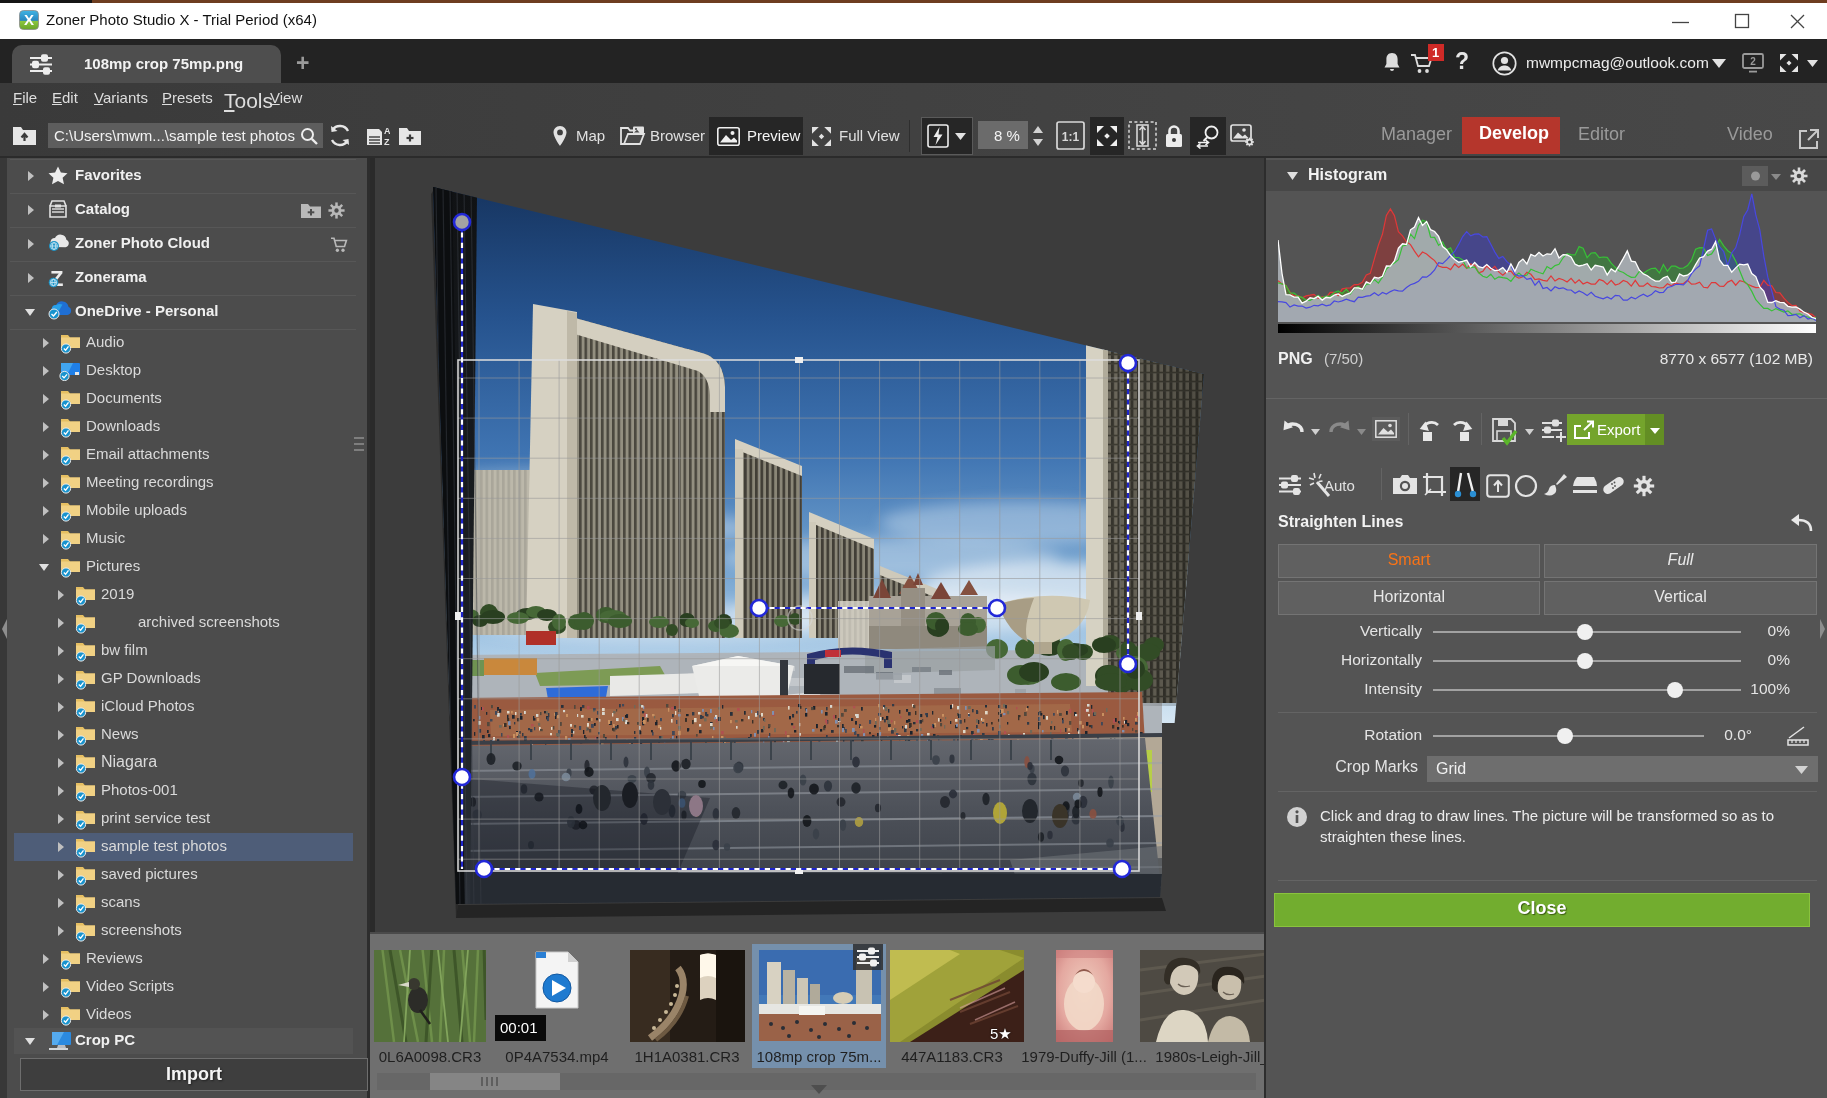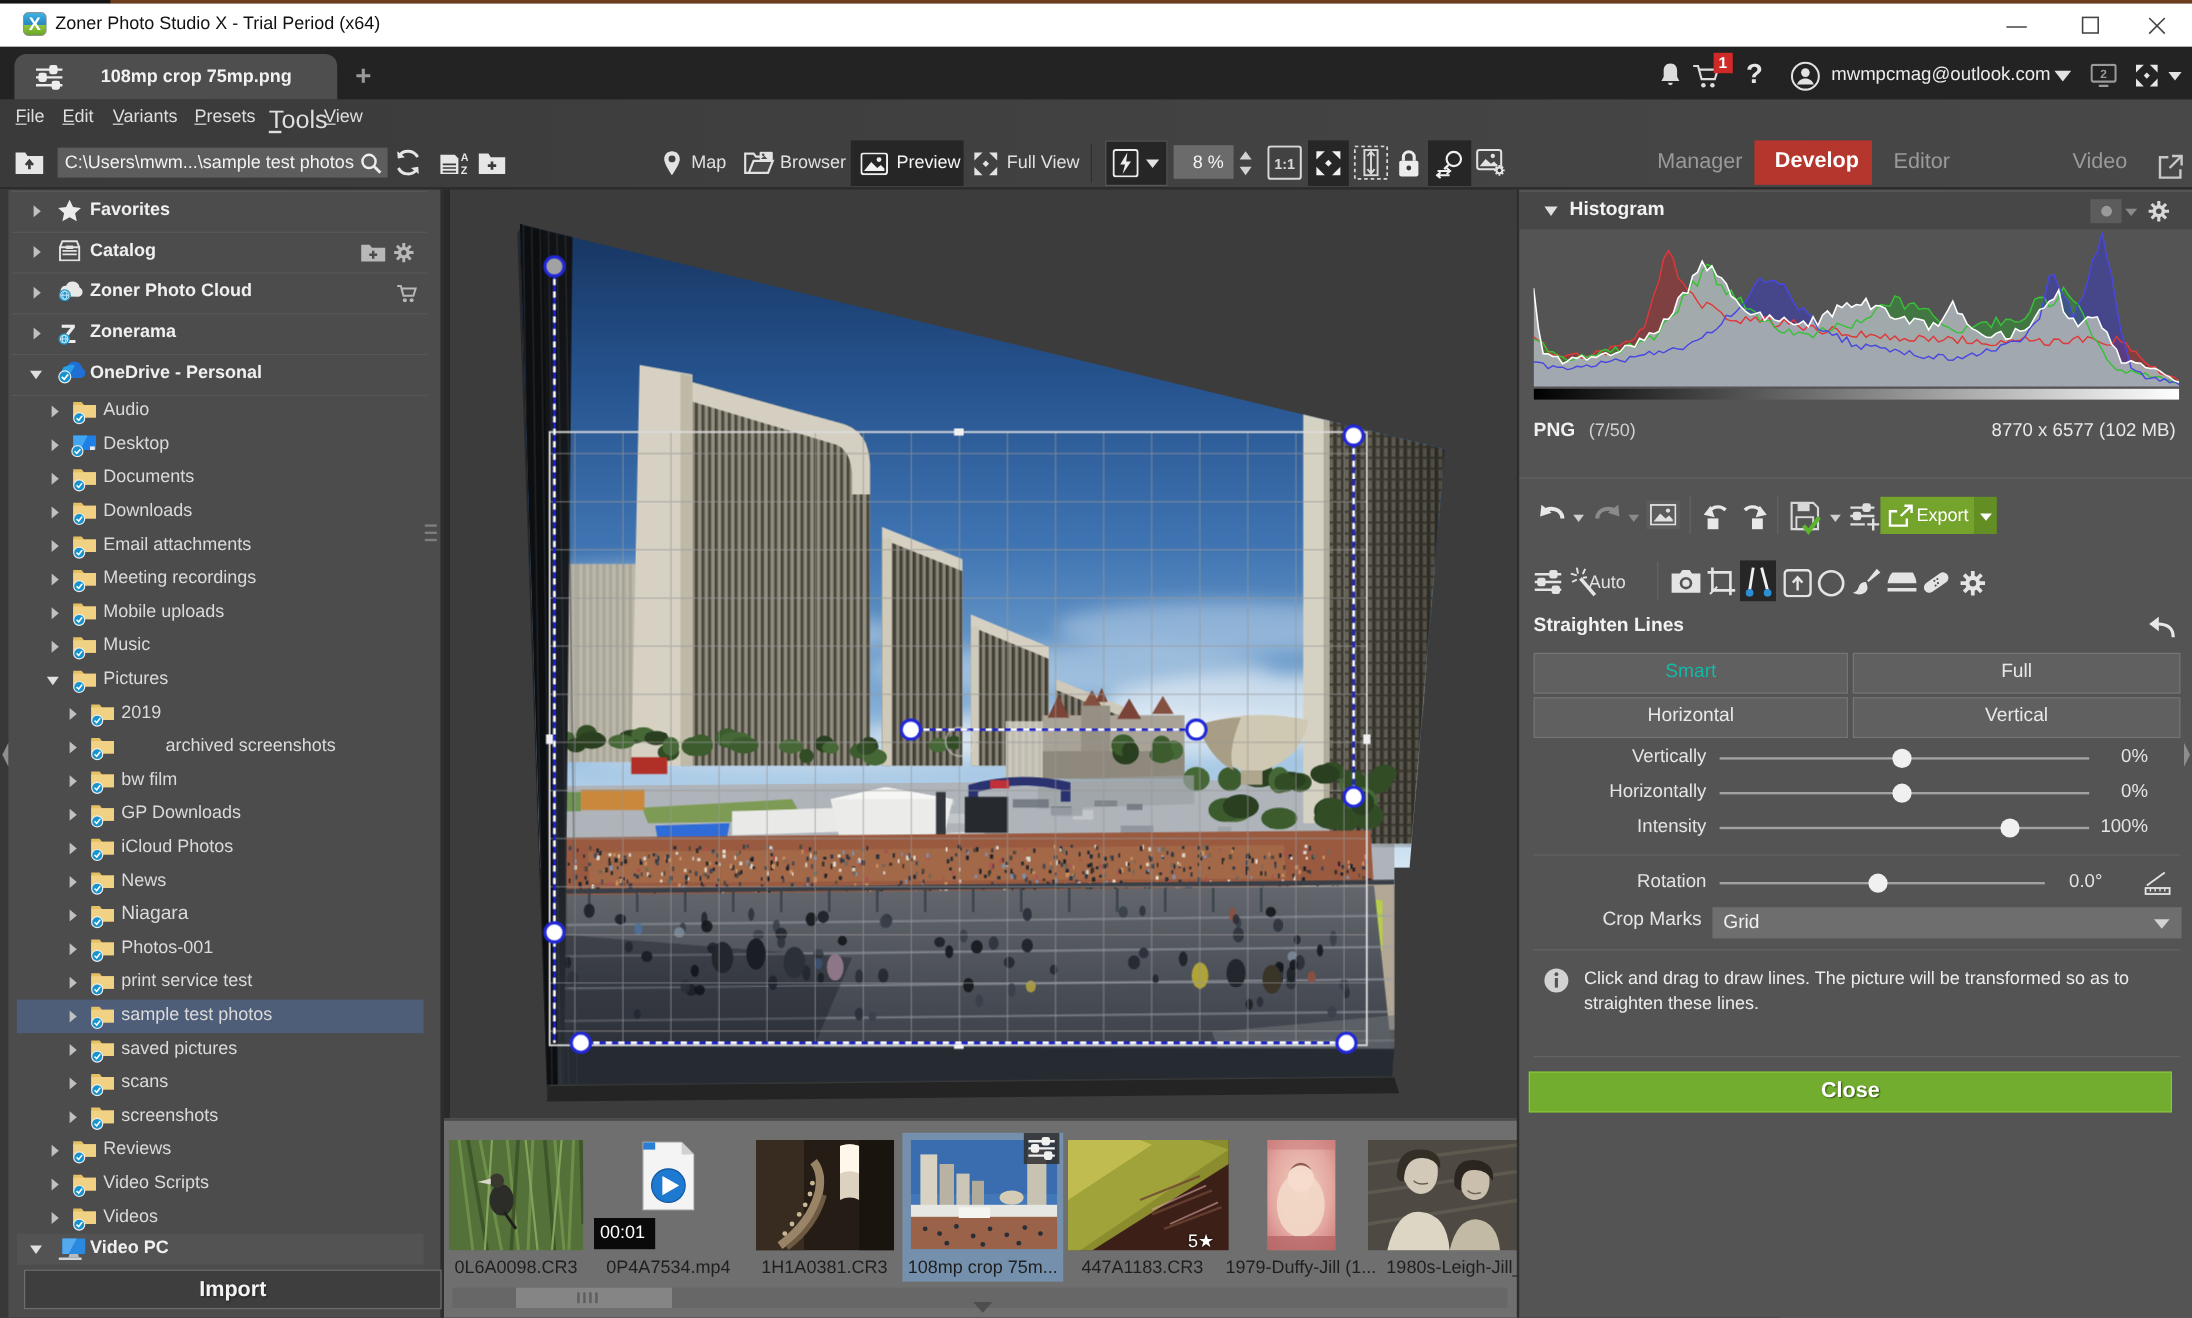--- a/index.html
+++ b/index.html
@@ -572,21 +572,21 @@
 <div class="a" style="left:14px;top:1028px;width:339px;height:26px;background:#535353"></div>
 <svg class="a" style="left:24px;top:1037px" width="12" height="9" viewBox="0 0 12 9">
     <path d="M1 1 L11 1 L6 8 Z" fill="#e0e0e0"></path>
   </svg>
 <svg class="a" style="left:48px;top:1031px" width="24" height="20" viewBox="0 0 24 20">
 <rect x="4" y="1" width="19" height="13" rx="1" fill="#2b8ae0"></rect>
 <path d="M4 1 L16 1 L9 14 L4 14 Z" fill="#55aaee"></path>
 <path d="M10 14 L17 14 L18 17 L9 17 Z" fill="#b8bcc2"></path>
 <path d="M1 17 L20 17 L20 19 L1 19 Z" fill="#d2d5d8"></path>
   </svg>
-<div class="tx" style="left:75px;top:1031px;font-size:15px;font-weight:bold;color:#f0f0f0;">Video PC</div>
+<div class="tx" style="left:75px;top:1031px;font-size:15px;font-weight:bold;color:#f0f0f0;">Crop PC</div>
 <div class="a" style="left:20px;top:1058px;width:348px;height:33px;background:#3e3e3e;border:1px solid #6e6e6e;box-sizing:border-box"></div>
 <div class="tx" style="left:194px;top:1064px;font-size:18px;font-weight:bold;color:#f4f4f4;text-shadow:1px 1px 2px #222;transform:translateX(-50%);">Import</div>
 <div class="a" style="left:354px;top:437px;width:10px;height:2px;background:#7e7e7e"></div>
 <div class="a" style="left:354px;top:443px;width:10px;height:2px;background:#7e7e7e"></div>
 <div class="a" style="left:354px;top:449px;width:10px;height:2px;background:#7e7e7e"></div>
 <svg class="a" style="left:1px;top:618px" width="7" height="22" viewBox="0 0 7 22">
     <path d="M6 1 L1 11 L6 21 Z" fill="#8e8e8e"></path>
   </svg>
 <svg class="a" style="left:370px;top:158px" width="895" height="777" viewBox="0 0 895 777">
     <rect x="0" y="0" width="895" height="777" fill="#3c3c3c"></rect>
@@ -1912,23 +1912,23 @@
       <line x1="4" y1="16" x2="16" y2="4"></line>
     </g>
 <circle cx="10" cy="10" r="2.3" fill="#545454"></circle>
   </svg>
 <div class="tx" style="left:1278px;top:513px;font-size:16px;font-weight:bold;color:#f2f2f2;">Straighten Lines</div>
 <svg class="a" style="left:1790px;top:512px" width="24" height="22" viewBox="0 0 24 22">
 <path d="M21 19 Q21 8 8 8" fill="none" stroke="#e8e8e8" stroke-width="2.6"></path>
 <path d="M9 2 L9 14 L1 8 Z" fill="#e8e8e8"></path>
   </svg>
 <div class="a" style="left:1278px;top:544px;width:262px;height:34px;background:#606060;border:1px solid #747474;box-sizing:border-box"></div>
-<div class="tx" style="left:1409.0px;top:551.0px;font-size:16px;color:#14b8a6;transform:translateX(-50%);">Smart</div>
+<div class="tx" style="left:1409.0px;top:551.0px;font-size:16px;color:#f97316;transform:translateX(-50%);">Smart</div>
 <div class="a" style="left:1544px;top:544px;width:273px;height:34px;background:#606060;border:1px solid #747474;box-sizing:border-box"></div>
-<div class="tx" style="left:1680.5px;top:551.0px;font-size:16px;color:#e8e8e8;transform:translateX(-50%);">Full</div>
+<div class="tx" style="left:1680.5px;top:551.0px;font-size:16px;color:#e8e8e8;transform:translateX(-50%);font-style:italic;">Full</div>
 <div class="a" style="left:1278px;top:581px;width:262px;height:34px;background:#606060;border:1px solid #747474;box-sizing:border-box"></div>
 <div class="tx" style="left:1409.0px;top:588.0px;font-size:16px;color:#e8e8e8;transform:translateX(-50%);">Horizontal</div>
 <div class="a" style="left:1544px;top:581px;width:273px;height:34px;background:#606060;border:1px solid #747474;box-sizing:border-box"></div>
 <div class="tx" style="left:1680.5px;top:588.0px;font-size:16px;color:#e8e8e8;transform:translateX(-50%);">Vertical</div>
 <div class="tx" style="left:1422px;top:622px;font-size:15.5px;color:#e4e4e4;transform:translateX(-100%);">Vertically</div>
 <div class="a" style="left:1433px;top:631px;width:308px;height:2px;background:#a2a2a2"></div>
 <div class="a" style="left:1577px;top:624px;width:16px;height:16px;border-radius:8px;background:#f0f0f0"></div>
 <div class="tx" style="left:1790px;top:622px;font-size:15.5px;color:#e4e4e4;transform:translateX(-100%);">0%</div>
 <div class="tx" style="left:1422px;top:651px;font-size:15.5px;color:#e4e4e4;transform:translateX(-100%);">Horizontally</div>
 <div class="a" style="left:1433px;top:660px;width:308px;height:2px;background:#a2a2a2"></div>

